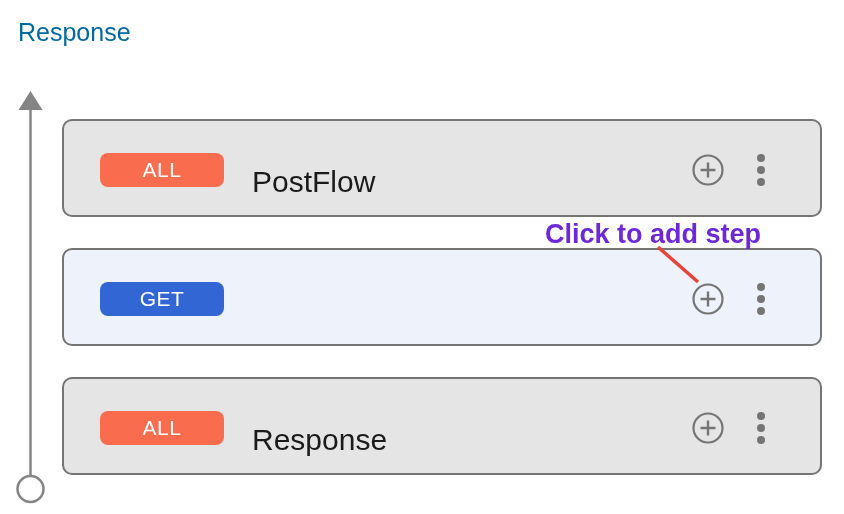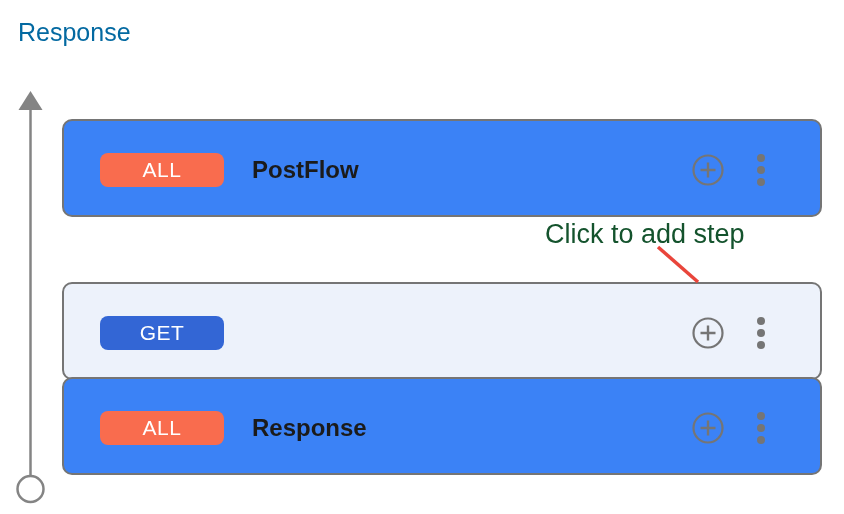--- a/index.html
+++ b/index.html
@@ -11,60 +11,60 @@
   .page-title {
     position: absolute; left: 18px; top: 18px;
     font-size: 25px; font-weight: 400; color: #0369a1;
     z-index: 1;
   }
 
   .timeline { position: absolute; left: 0; top: 0; z-index: 0; pointer-events: none; }
 
   .flow-card {
     position: absolute; left: 62px; width: 760px; height: 98px;
-    background: #3b82f6; border: 2px solid #757575; border-radius: 10px;
+    background: #e5e5e5; border: 2px solid #757575; border-radius: 10px;
     z-index: 2; cursor: pointer;
   }
-  .flow-card.highlighted { background: #EDF2FB; margin-top: 34px; }
+  .flow-card.highlighted { background: #EDF2FB; }
   .card-postflow { top: 119px; }
   .card-view-xml { top: 248px; }
   .card-preflow  { top: 377px; }
 
   .badge {
     position: absolute; left: 36px; top: 32px; width: 124px; height: 34px;
     border-radius: 8px; color: #ffffff; font-size: 21px; font-weight: 400;
     text-align: center; line-height: 34px; letter-spacing: 0.5px;
   }
   .badge-all { background: #F96C4E; }
   .badge-get { background: #3366D5; }
 
   .card-name {
-    position: absolute; left: 188px; top: 0; height: 98px;
+    position: absolute; left: 188px; top: 12px; height: 98px;
     display: flex; align-items: center;
-    font-size: 24px; font-weight: 700; color: #1b1b1b;
+    font-size: 30px; font-weight: 400; color: #1b1b1b;
     white-space: nowrap;
   }
 
   .icon-btn {
     position: absolute; background: none; border: none; padding: 0;
     cursor: pointer; display: block;
   }
   .add-step-btn { left: 627px; top: 32px; width: 34px; height: 34px; }
   .kebab-btn {
     left: 687px; top: 33px; width: 20px; height: 32px;
     display: flex; flex-direction: column; align-items: center;
     justify-content: space-between;
   }
   .kebab-btn .dot {
     width: 8px; height: 8px; border-radius: 50%; background: #757575;
   }
 
   .annotation-label {
     position: absolute; left: 545px; top: 219px;
-    font-size: 27px; font-weight: 400; color: #14532d;
+    font-size: 27px; font-weight: 700; color: #6d28d9;
     white-space: nowrap; z-index: 5; pointer-events: none;
   }
   .annotation-line {
     position: absolute; left: 0; top: 0; z-index: 5; pointer-events: none;
   }
 </style>
 </head>
 <body>
 
 <div class="canvas">

